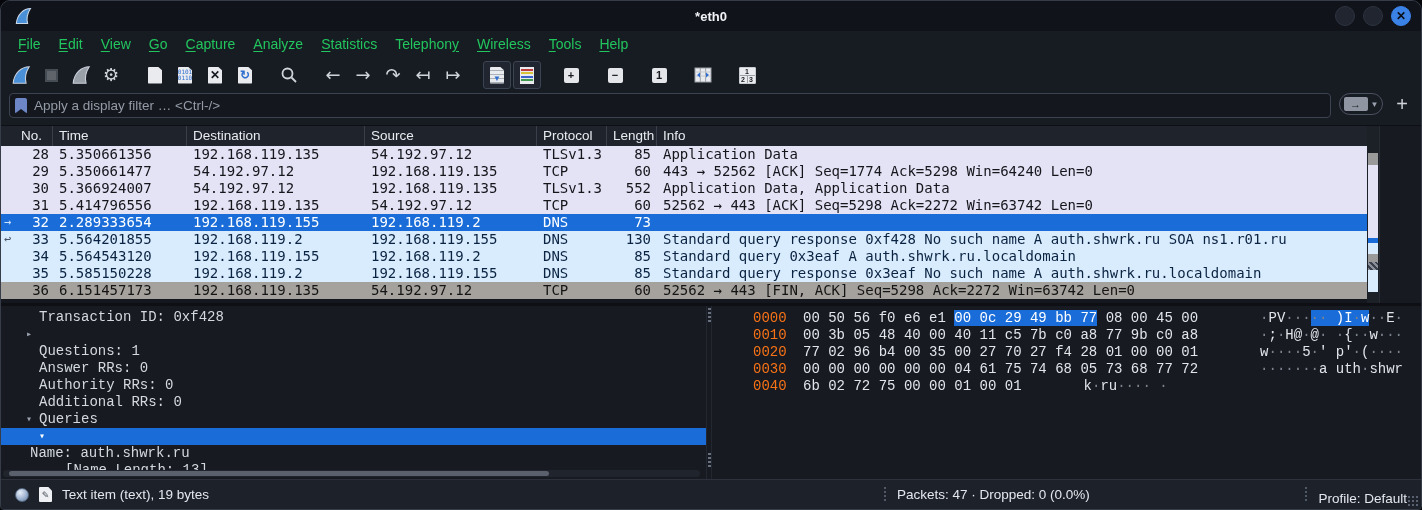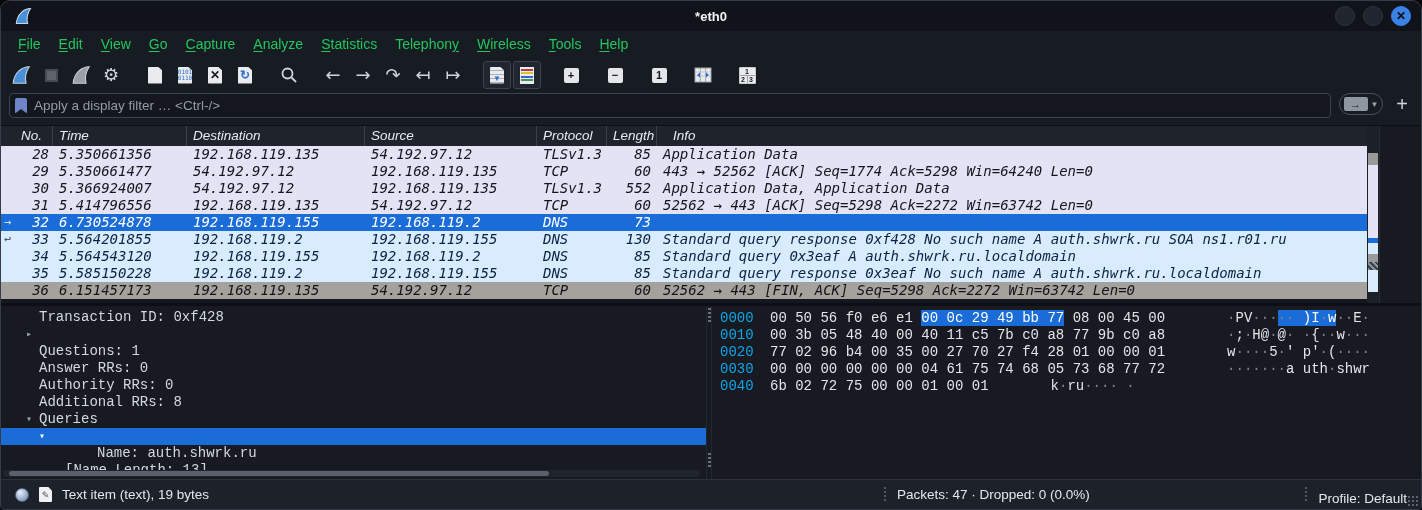--- a/index.html
+++ b/index.html
@@ -85,27 +85,27 @@
   .apply-arrow{ width:24px; height:14px; background:#8f96a2; border-radius:2px;
     display:flex; align-items:center; justify-content:center; color:#16191f;
     font-size:11px; font-weight:bold; line-height:1;}
   .apply-caret{ font-size:8px; color:#9aa2af;}
   .plus-btn{ width:22px; height:22px; margin-left:8px; display:flex; align-items:center;
     justify-content:center; font-size:20px; color:#d0d4da; line-height:1;}
 
   
   .packetlist{ flex:0 0 177px; display:flex; background:#14171e; position:relative;}
   .pl-main{ width:1366px; display:flex; flex-direction:column;}
-  .pl-grid{ display:grid; grid-template-columns:52px 134px 178px 172px 70px 50px 1fr;font-style:italic;}
+  .pl-grid{ display:grid; grid-template-columns:52px 134px 178px 172px 70px 50px 1fr;}
   .pl-header{ height:20px; background:#1f232c; font-size:13.5px; color:#e8ebf0;
     align-items:center;}
   .pl-header .hcell{ padding-left:6px; border-right:1px solid #3a3f4a; height:20px;
     line-height:20px; overflow:hidden; white-space:nowrap;}
   .pl-header .hcell.first{ padding-left:20px;}
-  .pl-header .hcell.last{ border-right:none;margin-left:10px;}
+  .pl-header .hcell.last{ border-right:none;}
   .pl-body{ flex:1; overflow:hidden; font-family:"DejaVu Sans Mono",monospace;
     font-size:14px;}
   .prow{ height:17px; line-height:17px; white-space:nowrap;}
   .prow .cell{ padding-left:6px; overflow:hidden;}
   .prow .cell.no{ padding:0 4px 0 0; text-align:right; position:relative;}
   .prow .cell.len{ padding:0 6px 0 0; text-align:right;}
   .prow.c-tcp{ background:var(--row-tcp-bg); color:var(--row-tcp-fg);}
   .prow.c-dns{ background:var(--row-dns-bg); color:var(--row-dns-fg);}
   .prow.c-gray{ background:var(--row-gray-bg); color:var(--row-gray-fg);}
   .prow.c-selected{ background:var(--row-selected-bg); color:var(--row-selected-fg);}
@@ -132,21 +132,21 @@
   .d-hscroll .thumb{ position:absolute; left:6px; top:1px; height:5px; width:540px;
     background:#5a606c; border-radius:3px;}
   .vsplit{ flex:0 0 6px; background:#171a21; border-left:1px solid #23272f;
     border-right:1px solid #23272f; position:relative;}
   .vsplit .grip{ position:absolute; left:1px; width:3px; height:14px;
     background:repeating-linear-gradient(#6a7180 0 2px,transparent 2px 4px);}
   .vsplit .grip.top{ top:2px;} .vsplit .grip.bot{ bottom:12px;}
 
   .hexpane{ flex:1; padding:4px 0 0 8px; overflow:hidden;}
   .hx-row{ height:17px; line-height:17px; white-space:nowrap;}
-  .hx-off{ display:inline-block; width:40px; color:#0ea5e9; margin-right:10px;}
+  .hx-off{ display:inline-block; width:40px; color:#f97316; margin-right:10px;margin-left:33px;}
   .hx-bytes{ color:#e2e5ea;}
   .hx-ascii{ margin-left:62px; color:#e2e5ea;}
   .hx-ascii .dim{ color:#7d838e;}
   .hl{ background:var(--row-selected-bg); color:#fff;}
 
   
   .statusbar{ flex:0 0 30px; background:#1d212a; border-top:1px solid #2c313c;
     display:flex; align-items:center; font-size:13.5px; color:#e4e7ed; position:relative;}
   .sb-left{ flex:0 0 872px; display:flex; align-items:center; gap:10px; padding-left:14px;}
   .expert-dot{ width:14px; height:14px; border-radius:50%;
@@ -356,21 +356,21 @@
             <span class="cell no">31</span>
             <span class="cell">5.414796556</span>
             <span class="cell">192.168.119.135</span>
             <span class="cell">54.192.97.12</span>
             <span class="cell">TCP</span>
             <span class="cell len">60</span>
             <span class="cell">52562 → 443 [ACK] Seq=5298 Ack=2272 Win=63742 Len=0</span>
           </div>
           <div class="prow pl-grid c-selected">
             <span class="cell no"><span class="marker request">→</span>32</span>
-            <span class="cell">6.730524878</span>
+            <span class="cell">2.289333654</span>
             <span class="cell">192.168.119.155</span>
             <span class="cell">192.168.119.2</span>
             <span class="cell">DNS</span>
             <span class="cell len">73</span>
           </div>
           <div class="prow pl-grid c-dns">
             <span class="cell no"><span class="marker response">↩</span>33</span>
             <span class="cell">5.564201855</span>
             <span class="cell">192.168.119.2</span>
             <span class="cell">192.168.119.155</span>
@@ -421,24 +421,24 @@
 
   <div class="splitter-h"></div>
 
   <div class="bottom">
     <div class="details" id="details">
         <div class="d-row" style="padding-left:38px"><span>Transaction ID: 0xf428</span></div>
         <div class="d-row" style="padding-left:38px"><span class="tri" style="left:25px">▸</span></div>
         <div class="d-row" style="padding-left:38px"><span>Questions: 1</span></div>
         <div class="d-row" style="padding-left:38px"><span>Answer RRs: 0</span></div>
         <div class="d-row" style="padding-left:38px"><span>Authority RRs: 0</span></div>
-        <div class="d-row" style="padding-left:38px"><span>Additional RRs: 8</span></div>
+        <div class="d-row" style="padding-left:38px"><span>Additional RRs: 0</span></div>
         <div class="d-row" style="padding-left:38px"><span class="tri" style="left:25px">▾</span><span>Queries</span></div>
         <div class="d-row selected" style="padding-left:51px"><span class="tri" style="left:38px">▾</span></div>
-        <div class="d-row" style="padding-left:96px"><span>Name: auth.shwrk.ru</span></div>
+        <div class="d-row" style="padding-left:29px"><span>Name: auth.shwrk.ru</span></div>
         <div class="d-row" style="padding-left:64px"><span>[Name Length: 13]</span></div>
       <div class="d-hscroll">
           <div class="thumb"></div>
         </div>
     </div>
     <div class="vsplit">
       <span class="grip top"></span>
         <span class="grip bot"></span>
     </div>
     <div class="hexpane" id="hexpane">

